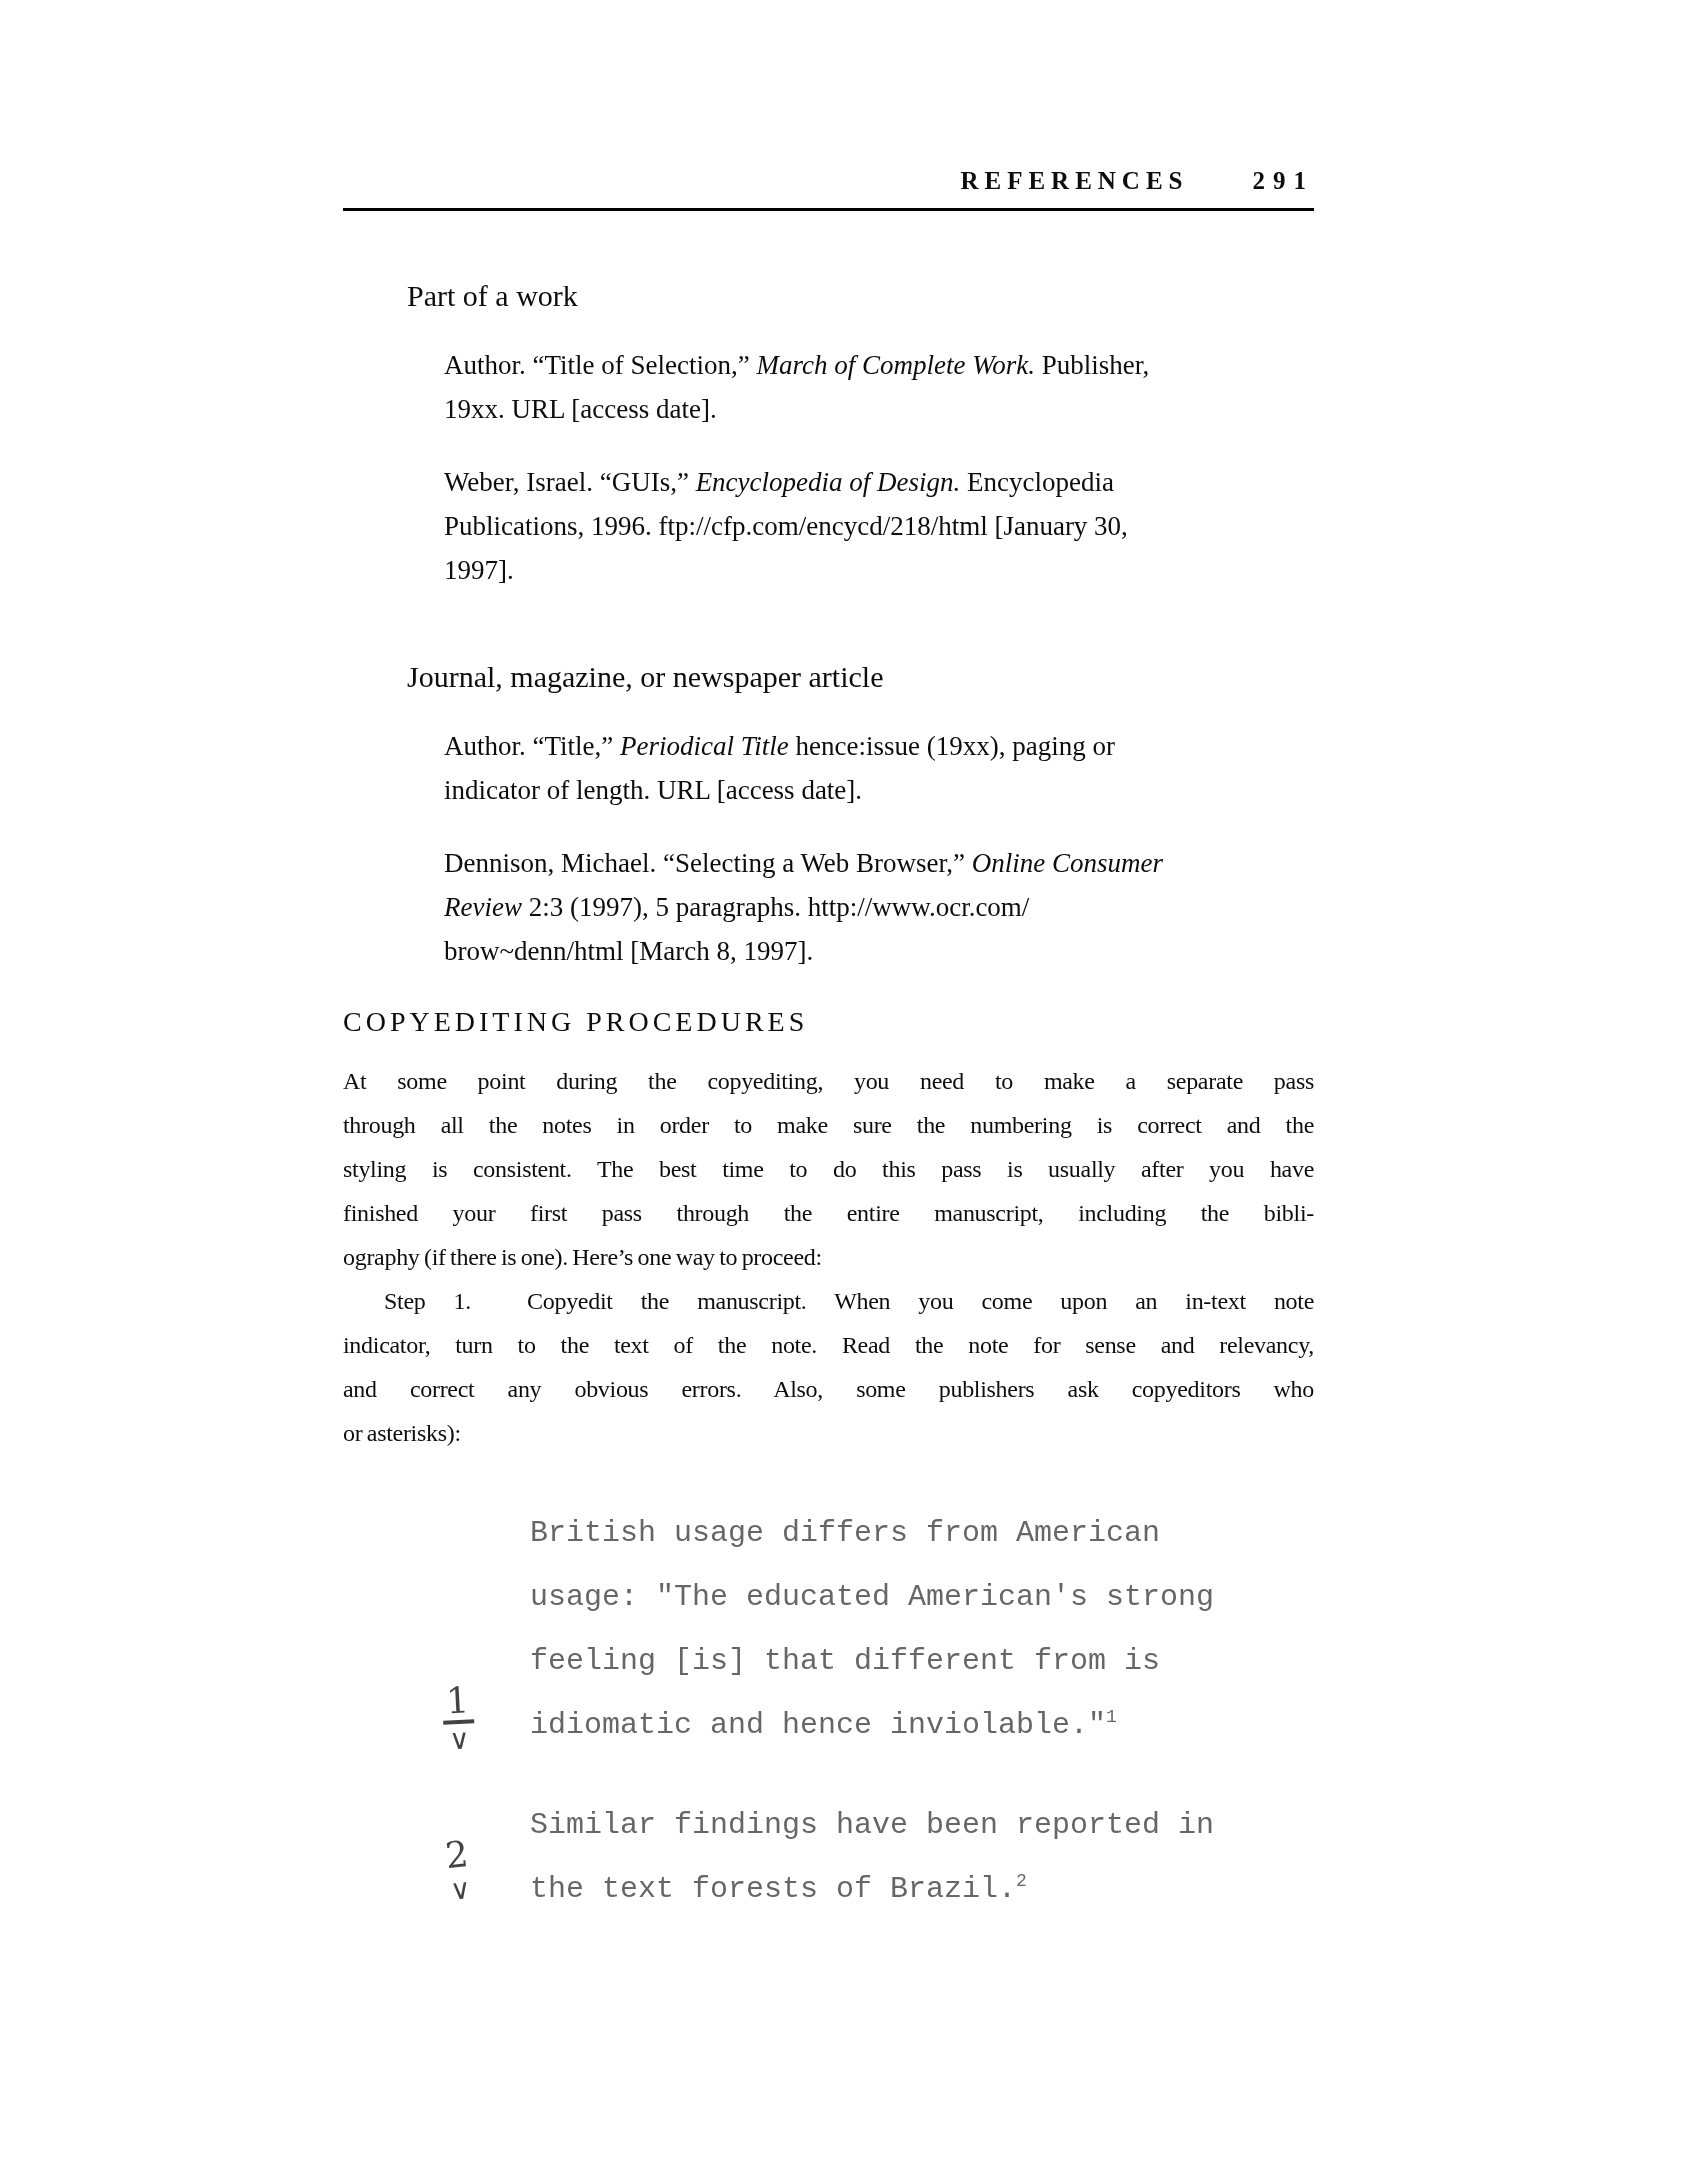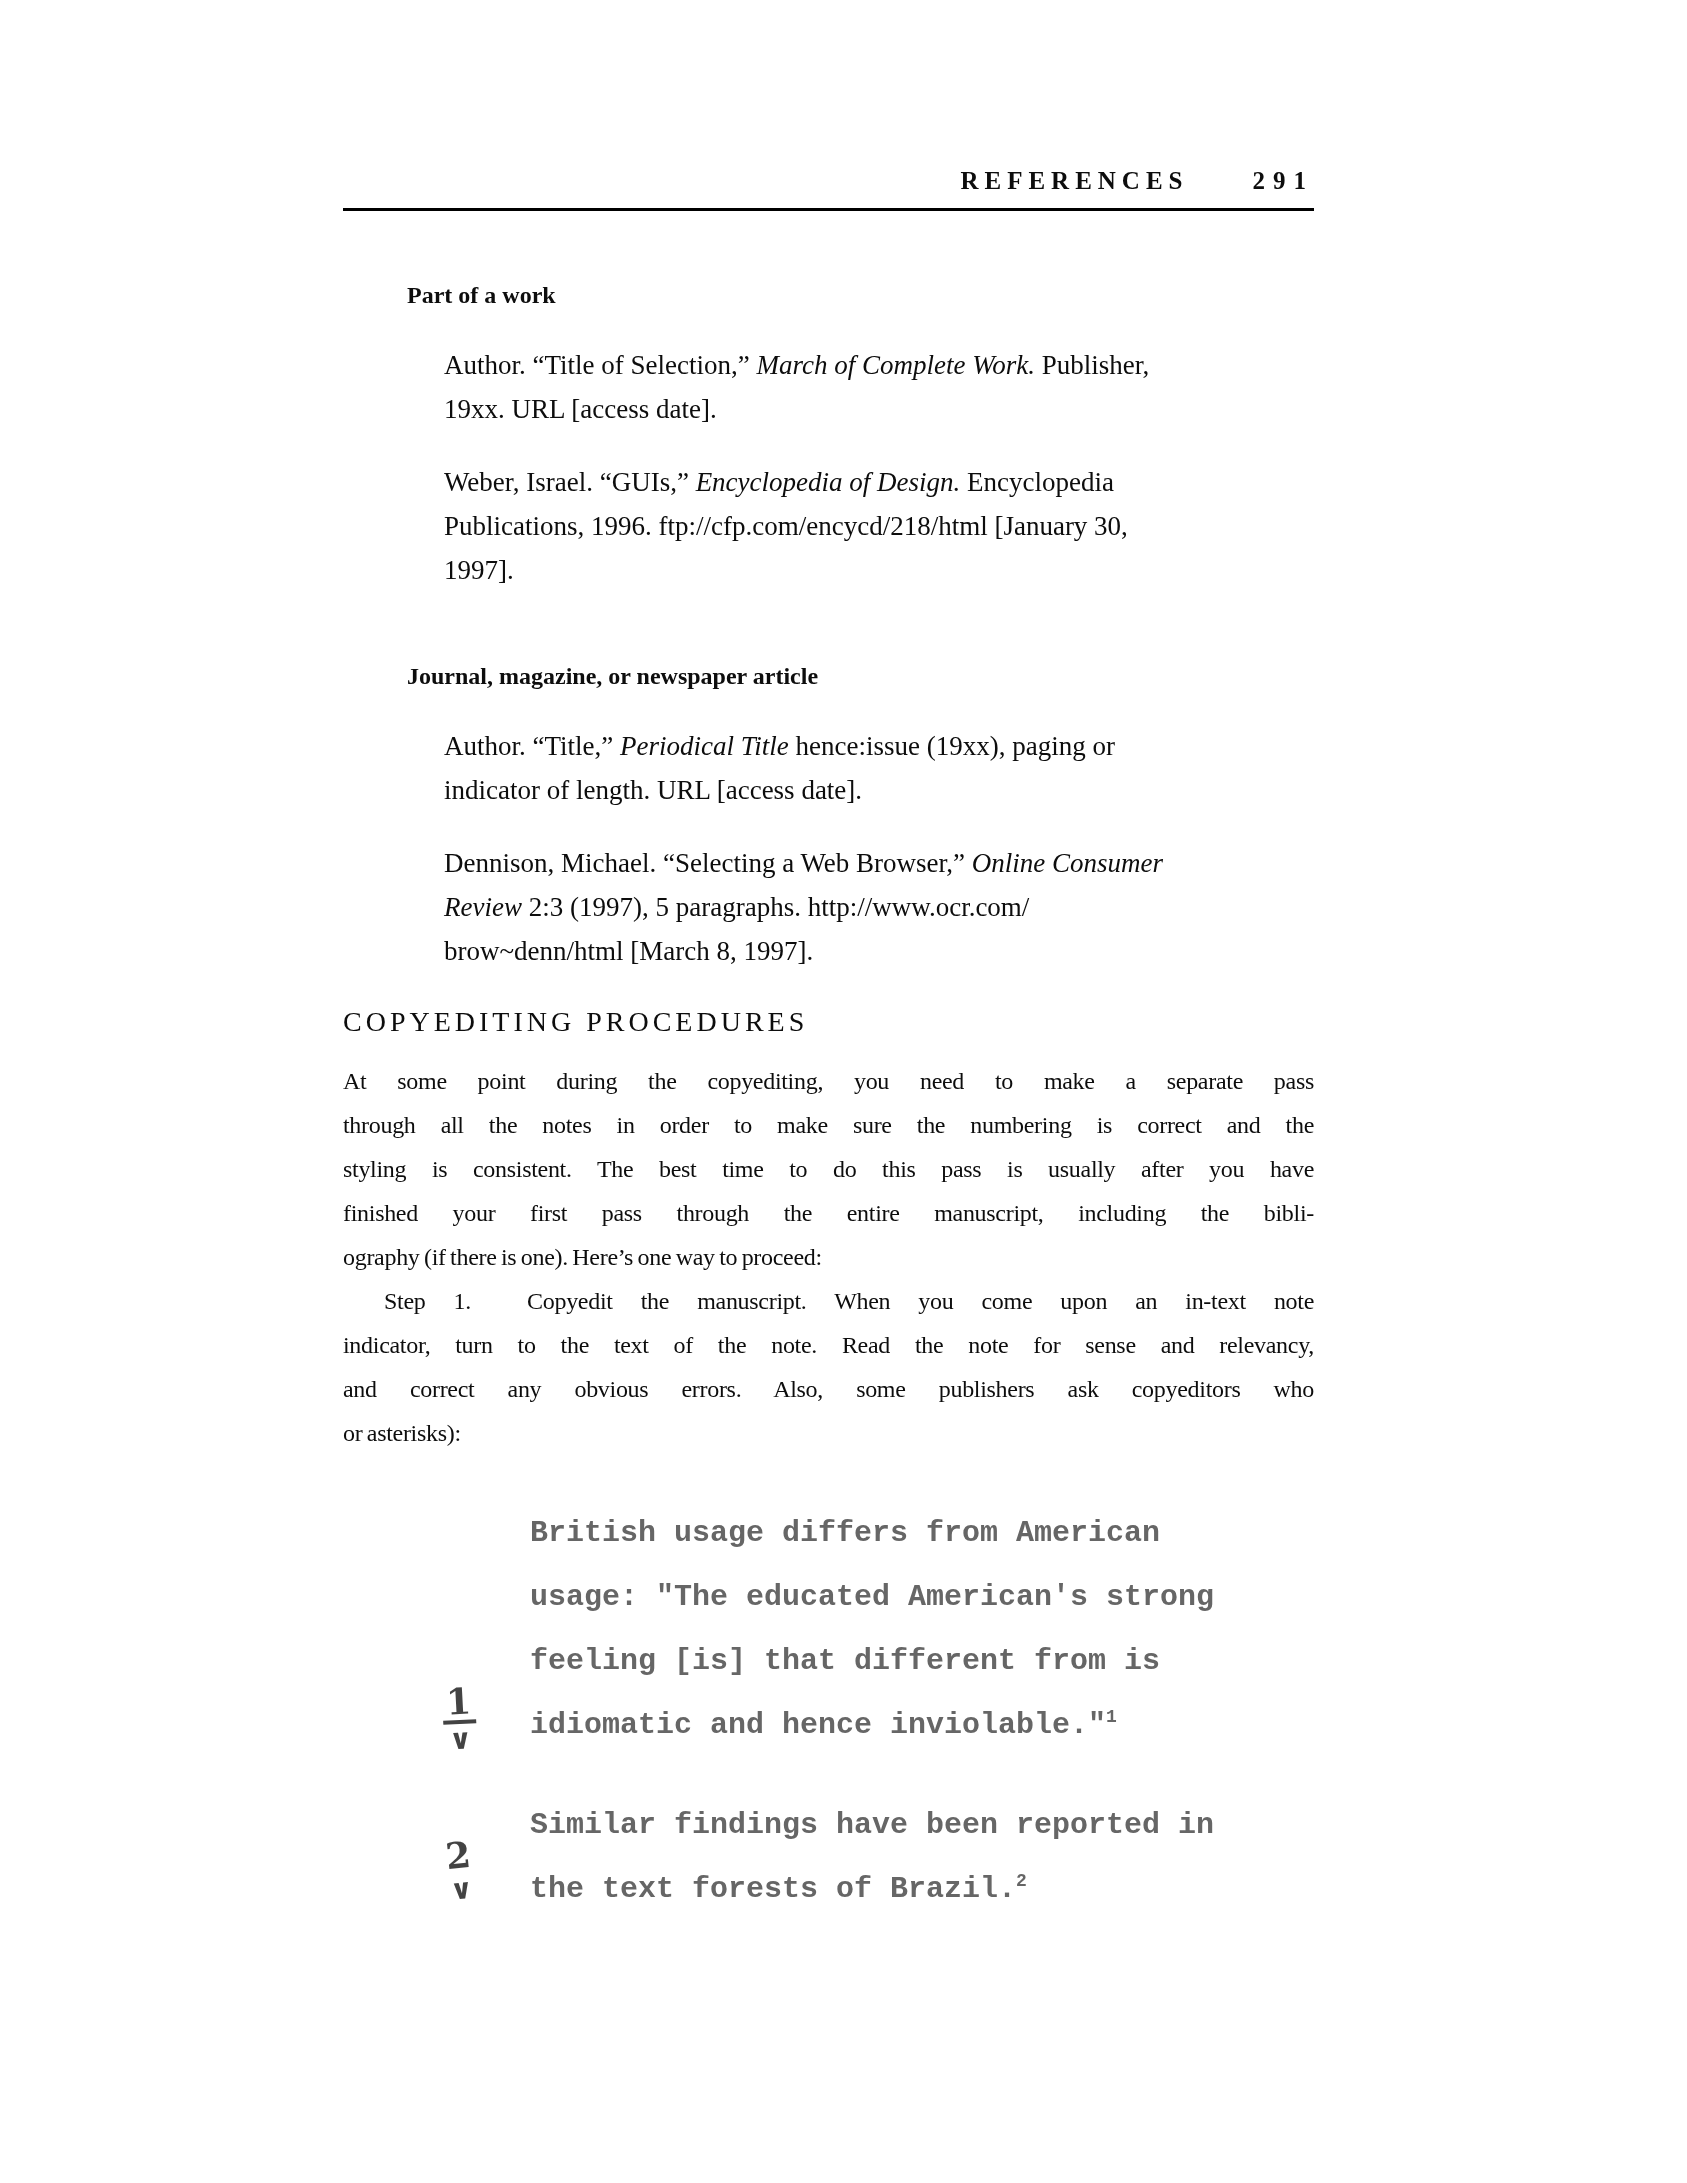--- a/index.html
+++ b/index.html
@@ -24,22 +24,22 @@
   }
   .running-header .pgnum{margin-left:64px;letter-spacing:8px;}
   .rule{
     border:none;border-top:3.3px solid #000;
     margin:13.2px 0 0 0;height:0;
   }
 
   
   .group-heading{
     margin:66px 0 0 64px;
-    font-size:24px;line-height:37px;
-    font-weight:700;
+    font-size:30px;line-height:37px;
+    font-weight:400;
     white-space:nowrap;
   }
 
   
   .entry{
     margin:29px 0 0 101px;
     font-size:27px;line-height:44px;
   }
   .entry .eline{white-space:nowrap;}
   .it{font-style:italic;}
@@ -64,21 +64,20 @@
   .pline.indent{text-indent:41px;}
 
   
   .typescript{
     margin:46px 0 0 187px;
     font-family:"Liberation Mono","DejaVu Sans Mono",monospace;
     font-size:30px;line-height:64px;
     color:#303030;
     opacity:.74;
     white-space:nowrap;
-    font-weight:bold;
   }
   .twline{position:relative;}
   .twline.para-gap{margin-top:36px;}
   .note{
     font-size:18px;
     vertical-align:super;
     line-height:0;
   }
 
   

